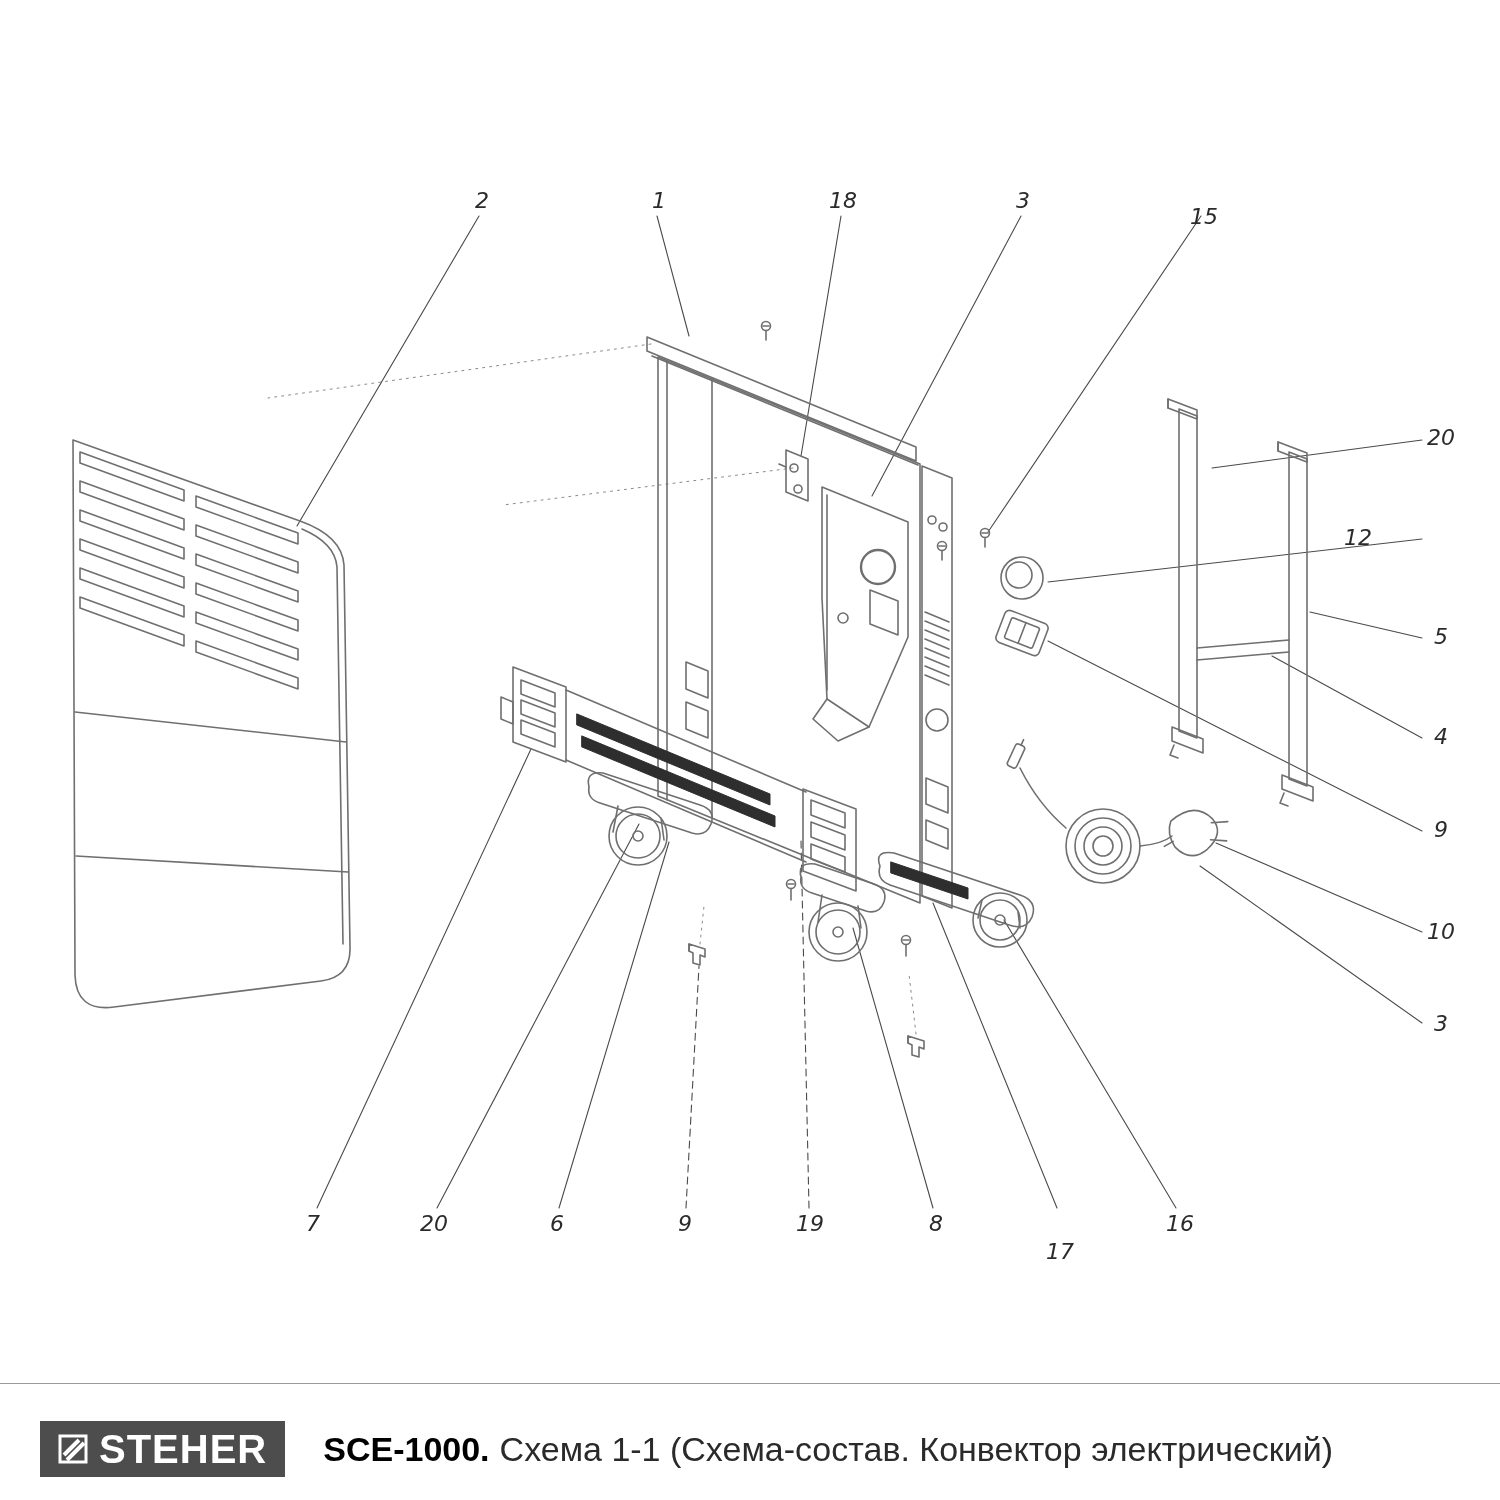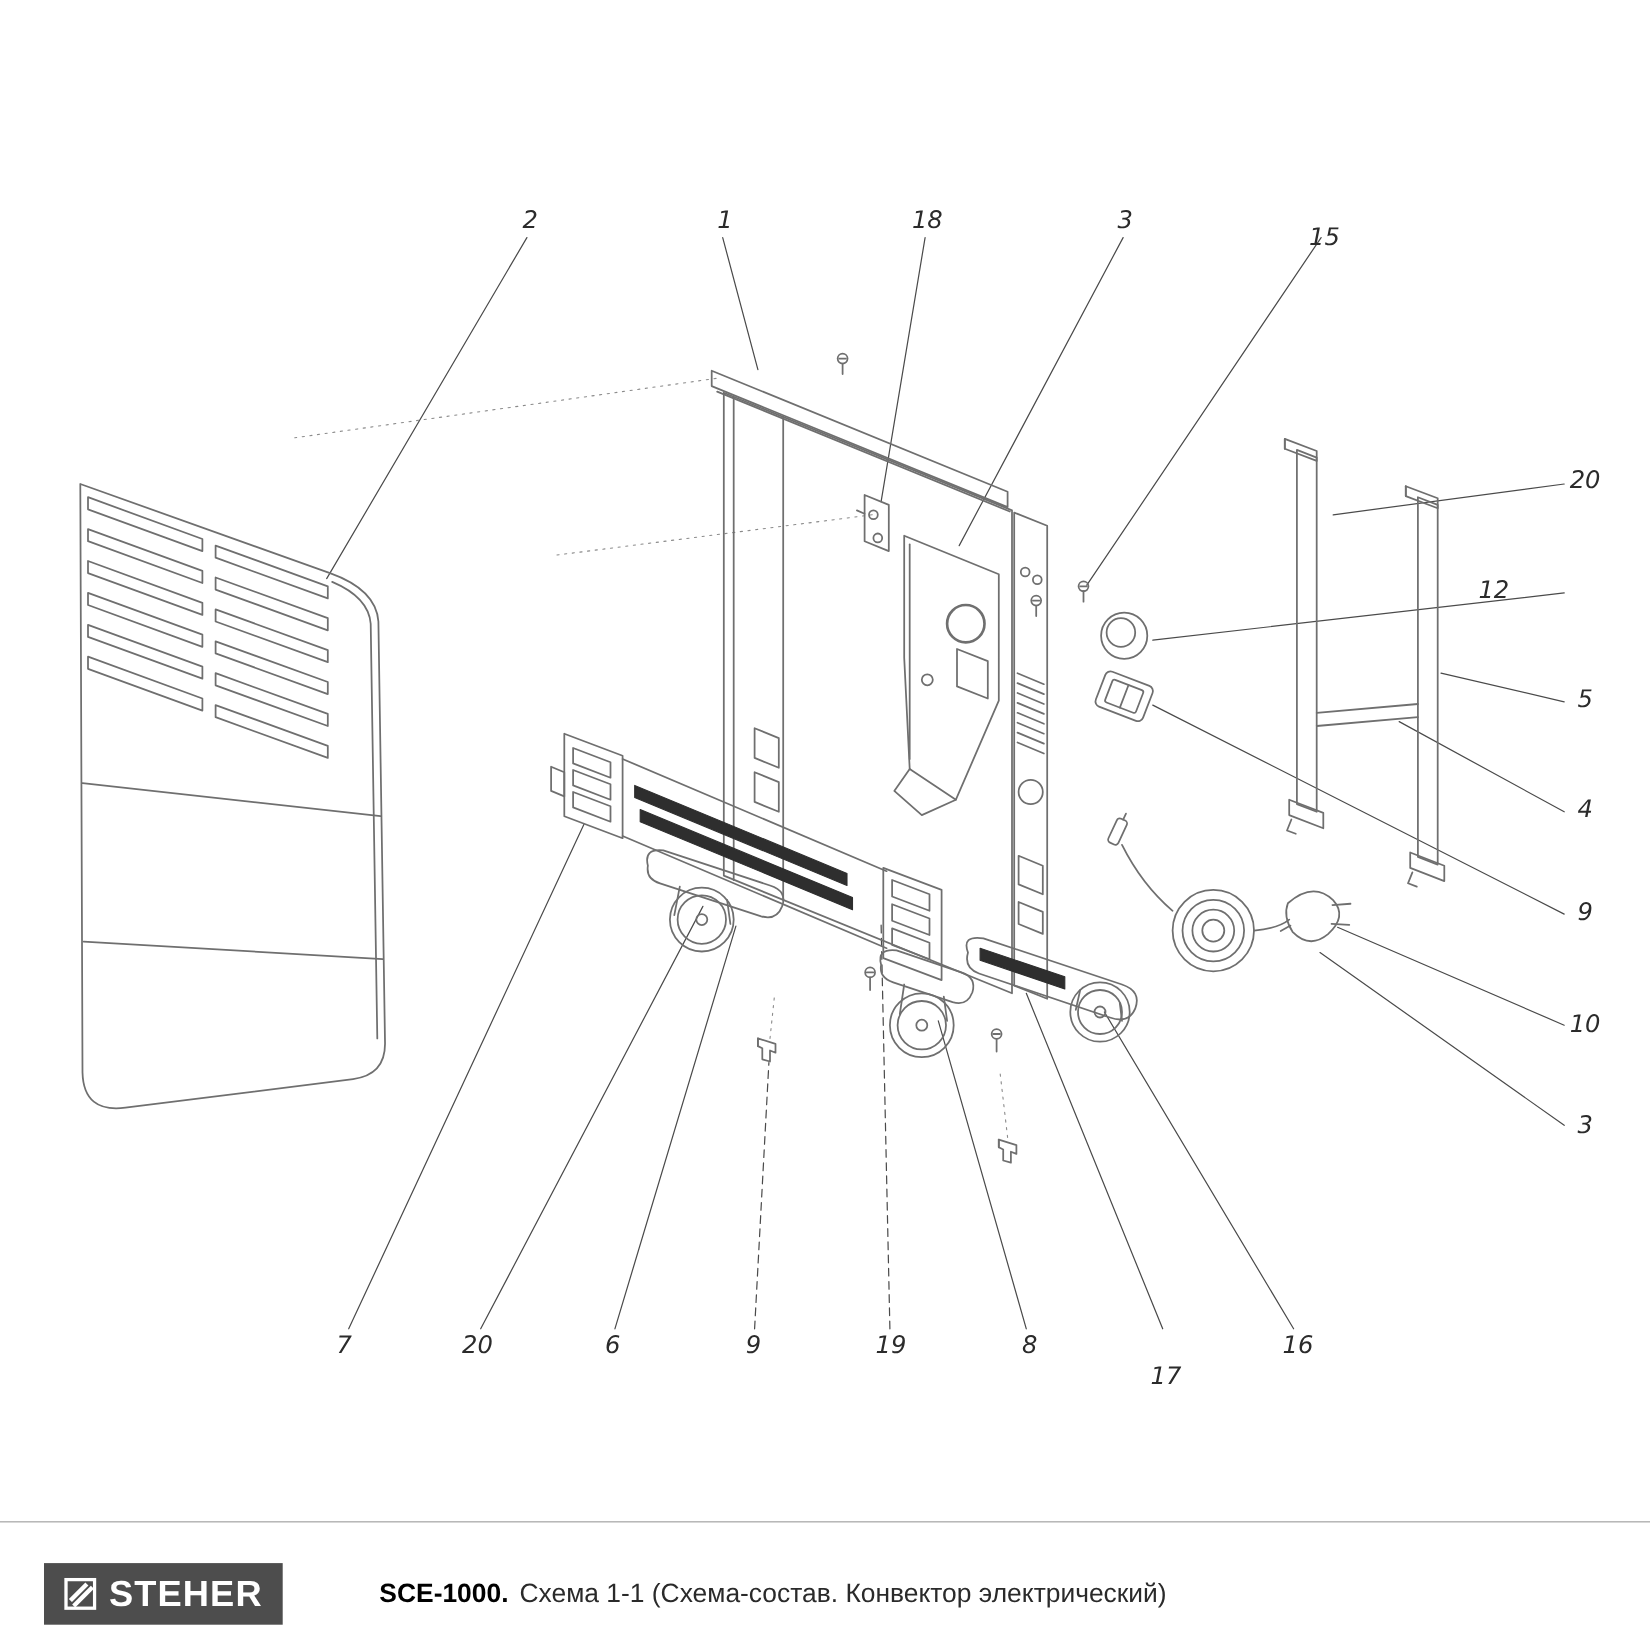--- a/index.html
+++ b/index.html
@@ -21,22 +21,22 @@
   .callout {
     position:absolute; transform:translate(-50%,-50%);
     font:italic 22px "DejaVu Sans", sans-serif; color:#2b2b2b; line-height:1;
   }
   .footer-rule { position:absolute; left:0; right:0; top:1383px; border-top:1px solid #9b9b9b; }
   .footer { position:absolute; left:40px; top:1421px; right:30px; display:flex; align-items:center; }
   .logo {
     background:#4d4d4d; color:#fff; display:flex; align-items:center; gap:11px;
     padding:9px 18px; height:38px; flex:0 0 auto;
   }
-  .logo-text { font-weight:bold; font-size:33px; letter-spacing:1px; }
-  .caption { font-size:24px; color:#2a2a2a; margin-left:88px; white-space:nowrap; }
+  .logo-text { font-weight:bold; font-size:40px; letter-spacing:1px; }
+  .caption { font-size:34px; color:#2a2a2a; margin-left:38px; white-space:nowrap; }
   .caption .model { font-weight:bold; color:#000; margin-right:10px; }
 </style>
 </head>
 <body>
 
 <div class="page">
   <div class="diagram">
 
     <svg class="canvas" width="1500" height="1500" viewBox="0 0 1500 1500">
 

